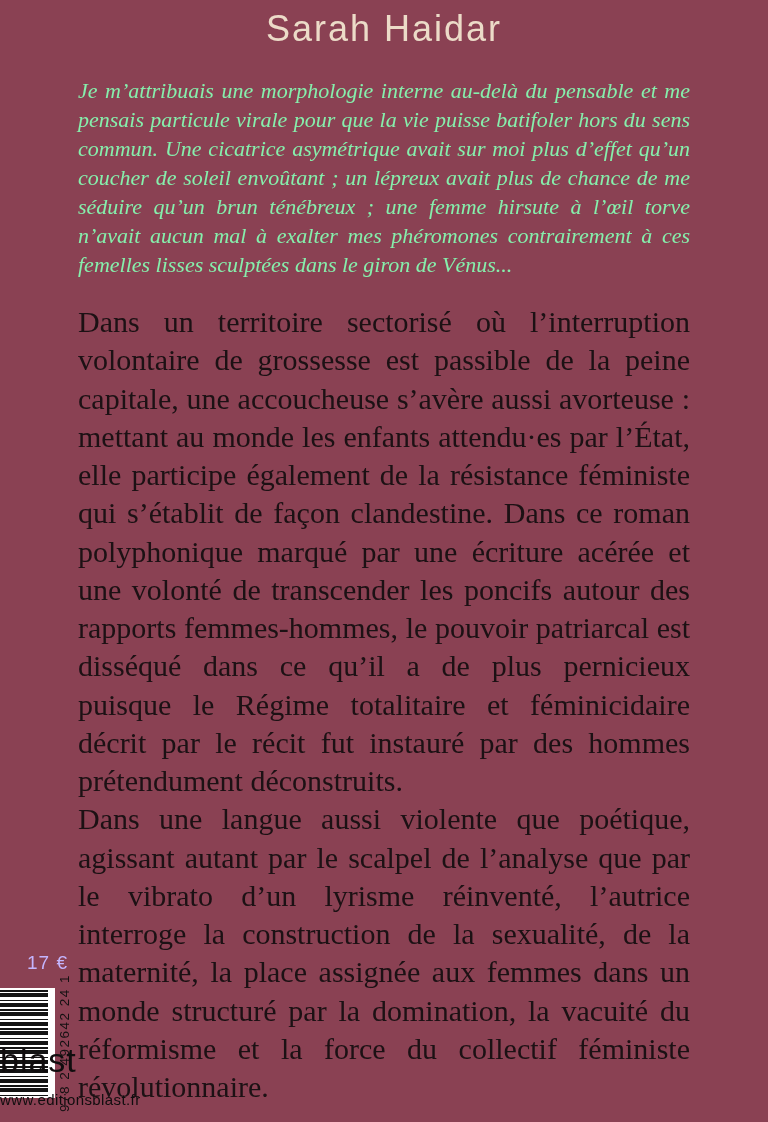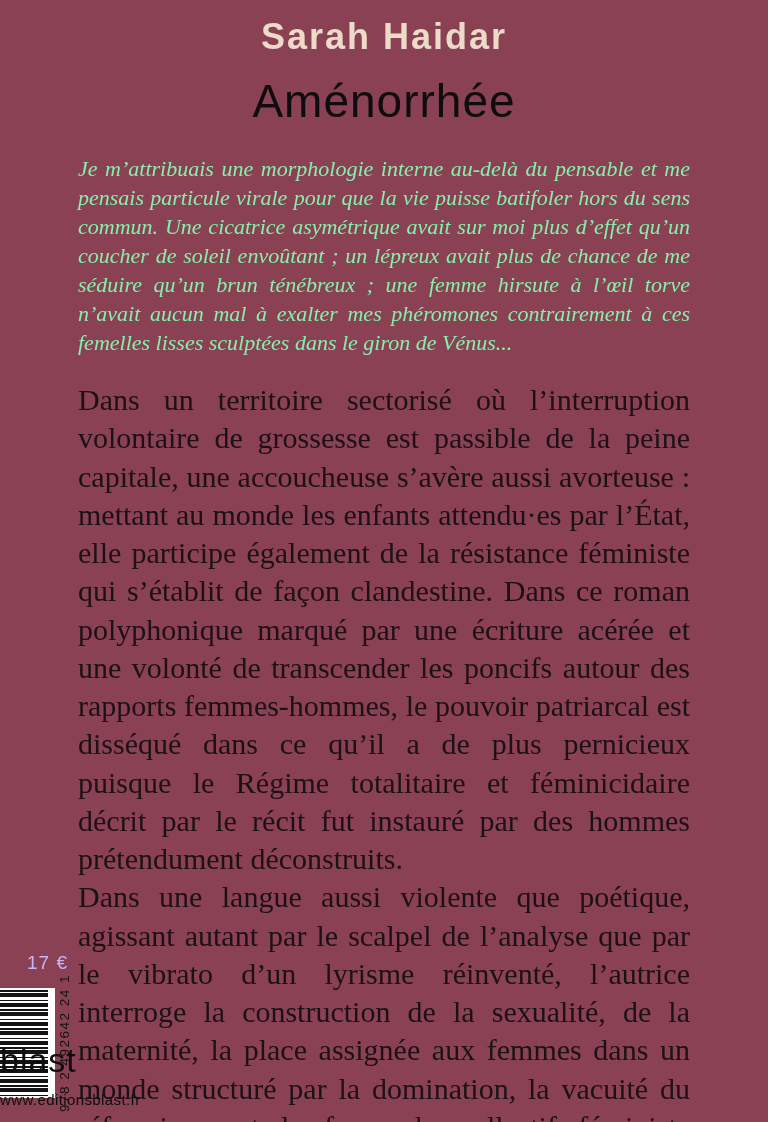--- a/index.html
+++ b/index.html
@@ -13,24 +13,24 @@
   }
   .cover {
     position: relative;
     width: 768px;
     height: 1122px;
     background: #8a4153;
     overflow: hidden;
     font-family: "Liberation Serif", serif;
   }
   .author {
-    margin: 16px;
+    margin: 8px;
     text-align: center;
     font-family: "Liberation Sans", sans-serif;
-    font-weight: bold;
+    font-weight: normal;
     font-size: 36px;
     letter-spacing: 2px;
     color: #ecdbc8;
   }
   .title {
     margin: 8px 0 0 0;
     text-align: center;
     font-family: "Liberation Sans", sans-serif;
     font-weight: normal;
     font-size: 46px;
@@ -135,21 +135,20 @@
     letter-spacing: 0.4px;
   }
 </style>
 </head>
 <body>
 
 <div class="cover">
 
   <h2 class="author">Sarah Haidar</h2>
 
-  <h1 class="title">Aménorrhée</h1>
 
   <p class="quote">Je m’attribuais une morphologie interne au-delà du pensable et me pensais particule virale pour que la vie puisse batifoler hors du sens commun. Une cicatrice asymétrique avait sur moi plus d’effet qu’un coucher de soleil envoûtant ; un lépreux avait plus de chance de me séduire qu’un brun ténébreux ; une femme hirsute à l’œil torve n’avait aucun mal à exalter mes phéromones contrairement à ces femelles lisses sculptées dans le giron de Vénus...</p>
 
   <div class="synopsis">
     <p>Dans un territoire sectorisé où l’interruption volontaire de grossesse est passible de la peine capitale, une accoucheuse s’avère aussi avorteuse : mettant au monde les enfants attendu·es par l’État, elle participe également de la résistance féministe qui s’établit de façon clandestine. Dans ce roman polyphonique marqué par une écriture acérée et une volonté de transcender les poncifs autour des rapports femmes-hommes, le pouvoir patriarcal est disséqué dans ce qu’il a de plus pernicieux puisque le Régime totalitaire et féminicidaire décrit par le récit fut instauré par des hommes prétendument déconstruits.</p>
     <p>Dans une langue aussi violente que poétique, agissant autant par le scalpel de l’analyse que par le vibrato d’un lyrisme réinventé, l’autrice interroge la construction de la sexualité, de la maternité, la place assignée aux femmes dans un monde structuré par la domination, la vacuité du réformisme et la force du collectif féministe révolutionnaire.</p>
   </div>
 
 
   <div class="price">17 €</div>

